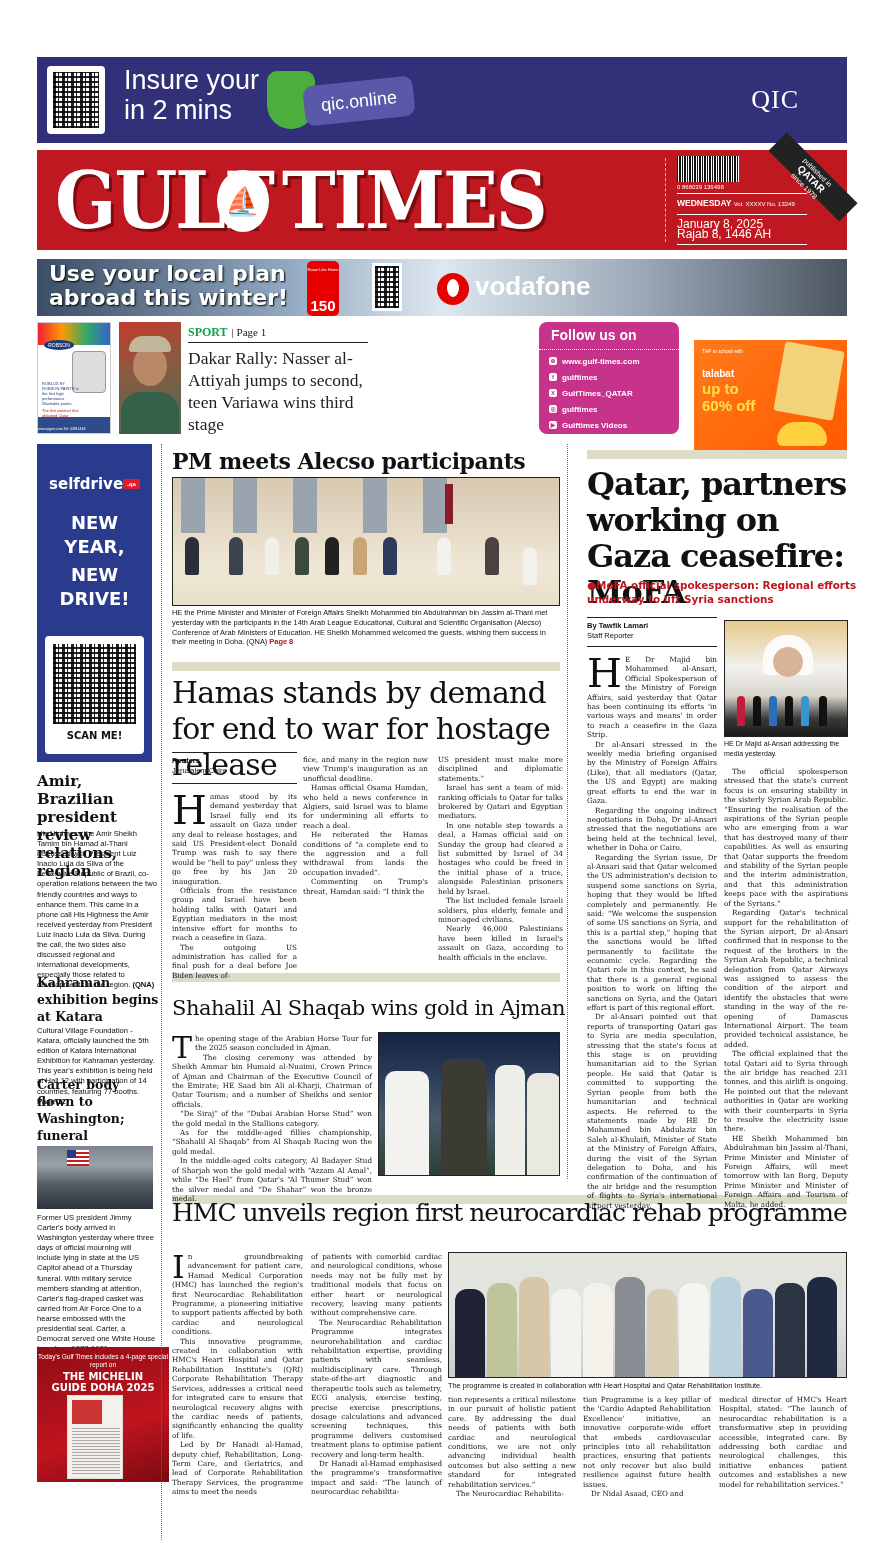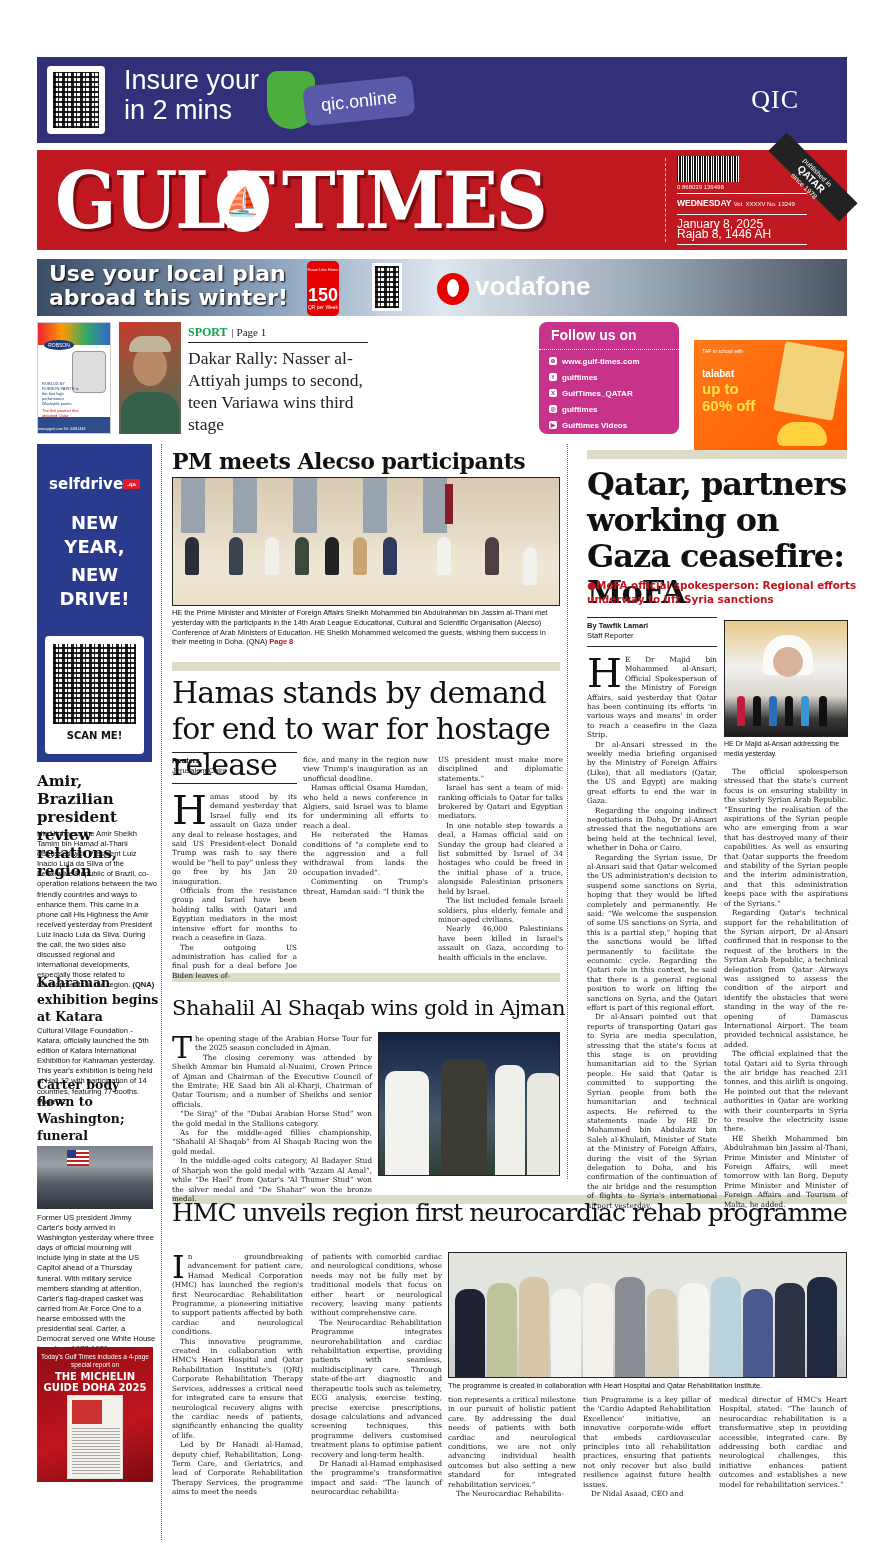--- a/index.html
+++ b/index.html
@@ -29,21 +29,21 @@
 #mast .date{font-size:12px;line-height:10px;margin-top:6px;border-top:1px solid #fff;padding-top:4px}
 #mast .web{font-size:7px;margin-top:5px;border-top:1px solid #fff;padding-top:4px}
 #mast .web b{font-weight:bold}
 #mast .ribbon{position:absolute;right:-16px;top:14px;width:100px;height:26px;background:#222;color:#fff;transform:rotate(45deg);font-family:"Liberation Sans",sans-serif;font-size:7px;text-align:center;line-height:9px;padding-top:2px}
 #mast .ribbon b{font-size:10px}
 
 #voda{left:37px;top:259px;width:810px;height:57px;background:linear-gradient(90deg,#3a4e66 0%,#8fa6bf 30%,#dfe7ef 50%,#9aa8b6 75%,#4b5561 100%);overflow:hidden}
 #voda .t{position:absolute;left:12px;top:3px;color:#fff;font-family:"DejaVu Sans",sans-serif;font-weight:bold;font-size:22px;line-height:24px;text-shadow:1px 1px 2px #000}
 #voda .price{position:absolute;left:270px;top:2px;width:32px;height:55px;background:#e60000;border-radius:5px;color:#fff;text-align:center;font-family:"Liberation Sans",sans-serif}
 #voda .price .s{font-size:4px;margin-top:6px}
-#voda .price .n{font-size:18px;font-weight:bold;line-height:18px;margin-top:14px}
+#voda .price .n{font-size:15px;font-weight:bold;line-height:18px;margin-top:25px}
 #voda .price .u{font-size:5px}
 #voda .qr2{position:absolute;left:335px;top:4px;width:30px;height:48px;background:#fff;padding:3px}
 #voda .vlogo{position:absolute;left:400px;top:14px;width:32px;height:32px;border-radius:50%;background:#e60000}
 #voda .vlogo::after{content:"";position:absolute;left:10px;top:6px;width:12px;height:18px;background:#fff;border-radius:50% 50% 50% 50%}
 #voda .vname{position:absolute;left:438px;top:12px;color:#fff;font-family:"Liberation Sans",sans-serif;font-weight:bold;font-size:26px}
 
 .box{position:absolute;overflow:hidden}
 #robson{left:37px;top:322px;width:74px;height:112px;background:#fff;border:1px solid #ccc}
 #robson .hdr{height:22px;background:linear-gradient(90deg,#e23,#f90,#3a6,#36c)}
 #robson .lbl{position:absolute;left:6px;top:17px;width:30px;height:10px;background:#1d3b7a;color:#fff;font-size:5px;text-align:center;line-height:10px;border-radius:50%;font-family:"Liberation Sans",sans-serif}
@@ -73,21 +73,21 @@
 #selfdrive .ny{font-weight:bold;font-size:18px;line-height:24px;margin-top:18px}
 #selfdrive .qrbox{position:absolute;left:8px;top:192px;width:99px;height:118px;background:#fff;border-radius:4px;padding:8px}
 #selfdrive .qrbox .qrpat{height:80px}
 #selfdrive .scan{color:#111;font-weight:bold;font-size:10px;margin-top:6px}
 .lhead{position:absolute;left:37px;font-family:"DejaVu Serif",serif;font-weight:bold;color:#111;line-height:18px}
 .lbody{position:absolute;left:37px;width:120px;font-family:"Liberation Sans",sans-serif;font-size:7.6px;line-height:10.1px;color:#111}
 .lbody b{font-weight:bold}
 #carterimg{left:37px;top:1146px;width:116px;height:63px;background:linear-gradient(180deg,#7c838d 0%,#9aa1a8 30%,#555d66 60%,#2d333b 100%)}
 #carterimg .flag{position:absolute;left:30px;top:4px;width:22px;height:16px;background:repeating-linear-gradient(0deg,#b22 0 2px,#fff 2px 4px)}
 #carterimg .flag::before{content:"";position:absolute;left:0;top:0;width:9px;height:8px;background:#2a3a80}
-#michelin{left:37px;top:1347px;width:116px;height:135px;background:linear-gradient(160deg,#8f0d15,#c0141e 60%,#7a0a10);color:#fff;text-align:center;font-family:"Liberation Sans",sans-serif}
+#michelin{left:37px;top:1347px;width:132px;height:135px;background:linear-gradient(160deg,#8f0d15,#c0141e 60%,#7a0a10);color:#fff;text-align:center;font-family:"Liberation Sans",sans-serif}
 #michelin .a{font-size:6.5px;margin-top:6px;line-height:8px}
 #michelin .b{font-family:"DejaVu Sans",sans-serif;font-weight:bold;font-size:10px;line-height:11px;margin-top:2px}
 #michelin .pg{position:absolute;left:30px;top:48px;width:56px;height:84px;background:#f4f0ea;border:1px solid #ddd}
 #michelin .pg::before{content:"";position:absolute;left:4px;top:4px;width:30px;height:24px;background:#c33}
 #michelin .pg::after{content:"";position:absolute;left:4px;top:32px;width:48px;height:46px;background:repeating-linear-gradient(0deg,#aaa 0 1px,#f4f0ea 1px 3px)}
 
 .vdot{position:absolute;border-left:1px dotted #666}
 .bar{position:absolute;height:9px;background:#dddcc8}
 
 #pm-h{left:172px;top:448px;font-family:"DejaVu Serif",serif;font-weight:bold;font-size:22px;letter-spacing:-0.5px}

